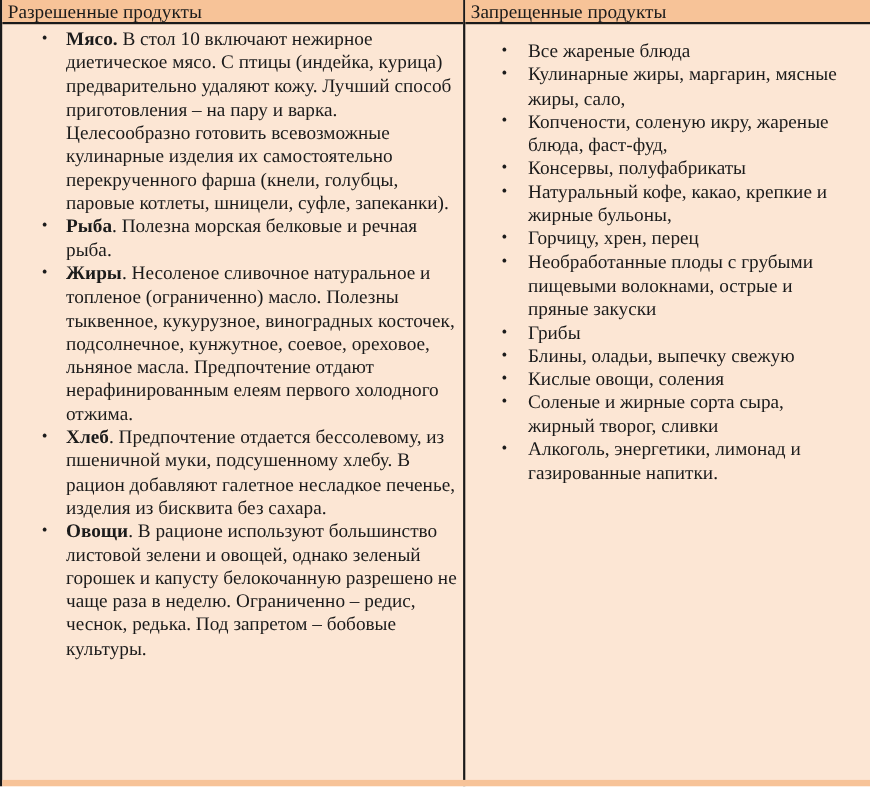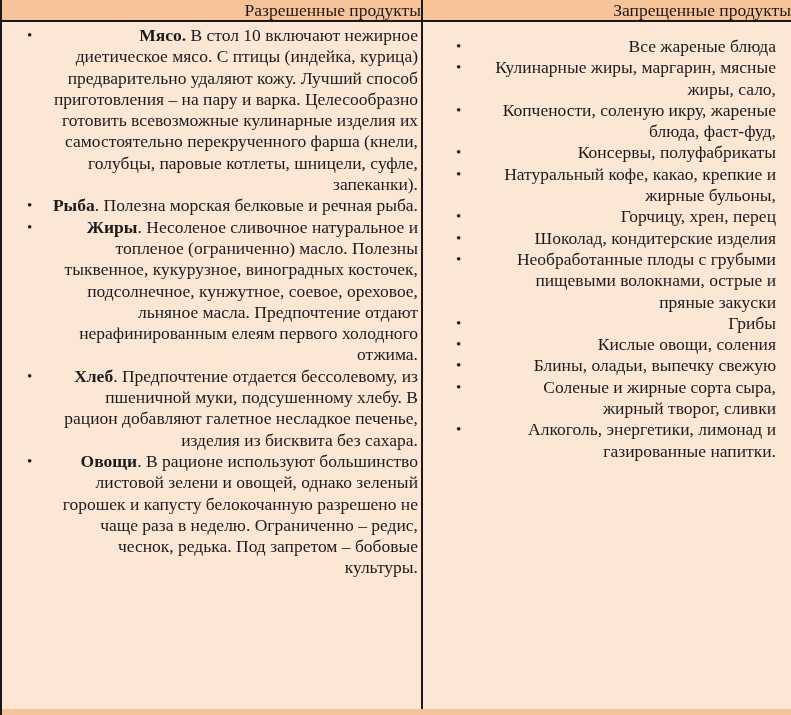--- a/index.html
+++ b/index.html
@@ -13,42 +13,42 @@
     position:relative;
     width:791px;height:715px;
     box-sizing:border-box;
     background:var(--body-bg);
     border-left:2px solid var(--border);
     font-family:"Liberation Serif","DejaVu Serif",serif;
     color:var(--text);
     display:flex;
     overflow:hidden;
   }
-  .col{box-sizing:border-box;display:flex;flex-direction:column;text-align:right;}
+  .col{box-sizing:border-box;display:flex;flex-direction:column;}
   .col-left{width:421px;border-right:2px solid var(--border);}
   .col-right{flex:1;gap:11px;}
   .header-cell{
     box-sizing:border-box;
     height:22px;
     background:var(--header-bg);
     border-bottom:2px solid var(--border);
     font-size:17.5px;
     line-height:20px;
     padding-left:5px;
     white-space:nowrap;
     overflow:hidden;
   }
   ul.items{
     margin:3px 0 0 0;
     padding:0;
     list-style:none;
     font-size:17.5px;
     line-height:21.3px;
   }
-  .col-left ul.items{padding-left:23px;padding-right:3px;}
+  .col-left ul.items{padding-left:34px;padding-right:3px;}
   .col-right ul.items{padding-left:31px;padding-right:15px;}
   ul.items li{position:relative;}
   .col-left ul.items li{padding-left:24px;}
   .col-right ul.items li{padding-left:26px;}
   ul.items li::before{
     content:"\2022";
     position:absolute;
     left:2px;top:0;
     font-size:15px;
   }
@@ -76,23 +76,22 @@
   </div>
   <div class="col col-right">
     <div class="header-cell">Запрещенные продукты</div>
     <ul class="items" id="list-1">
         <li><span>Все жареные блюда</span></li>
         <li><span>Кулинарные жиры, маргарин, мясные жиры, сало,</span></li>
         <li><span>Копчености, соленую икру, жареные блюда, фаст-фуд,</span></li>
         <li><span>Консервы, полуфабрикаты</span></li>
         <li><span>Натуральный кофе, какао, крепкие и жирные бульоны,</span></li>
         <li><span>Горчицу, хрен, перец</span></li>
-        <li><span>Шоколад, кондитерские изделия</span></li>
         <li><span>Необработанные плоды с грубыми пищевыми волокнами, острые и пряные закуски</span></li>
         <li><span>Грибы</span></li>
+        <li><span>Блины, оладьи, выпечку свежую</span></li>
         <li><span>Кислые овощи, соления</span></li>
-        <li><span>Блины, оладьи, выпечку свежую</span></li>
         <li><span>Соленые и жирные сорта сыра, жирный творог, сливки</span></li>
         <li><span>Алкоголь, энергетики, лимонад и газированные напитки.</span></li>
       </ul>
   </div>
   <div class="bottom-strip"></div>
 </div>
 
 </body></html>

